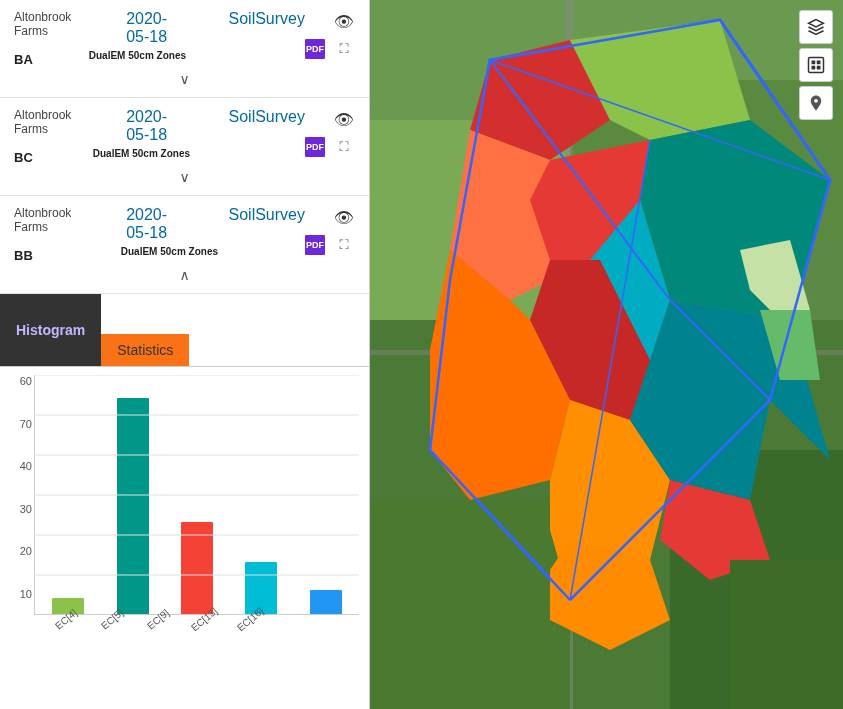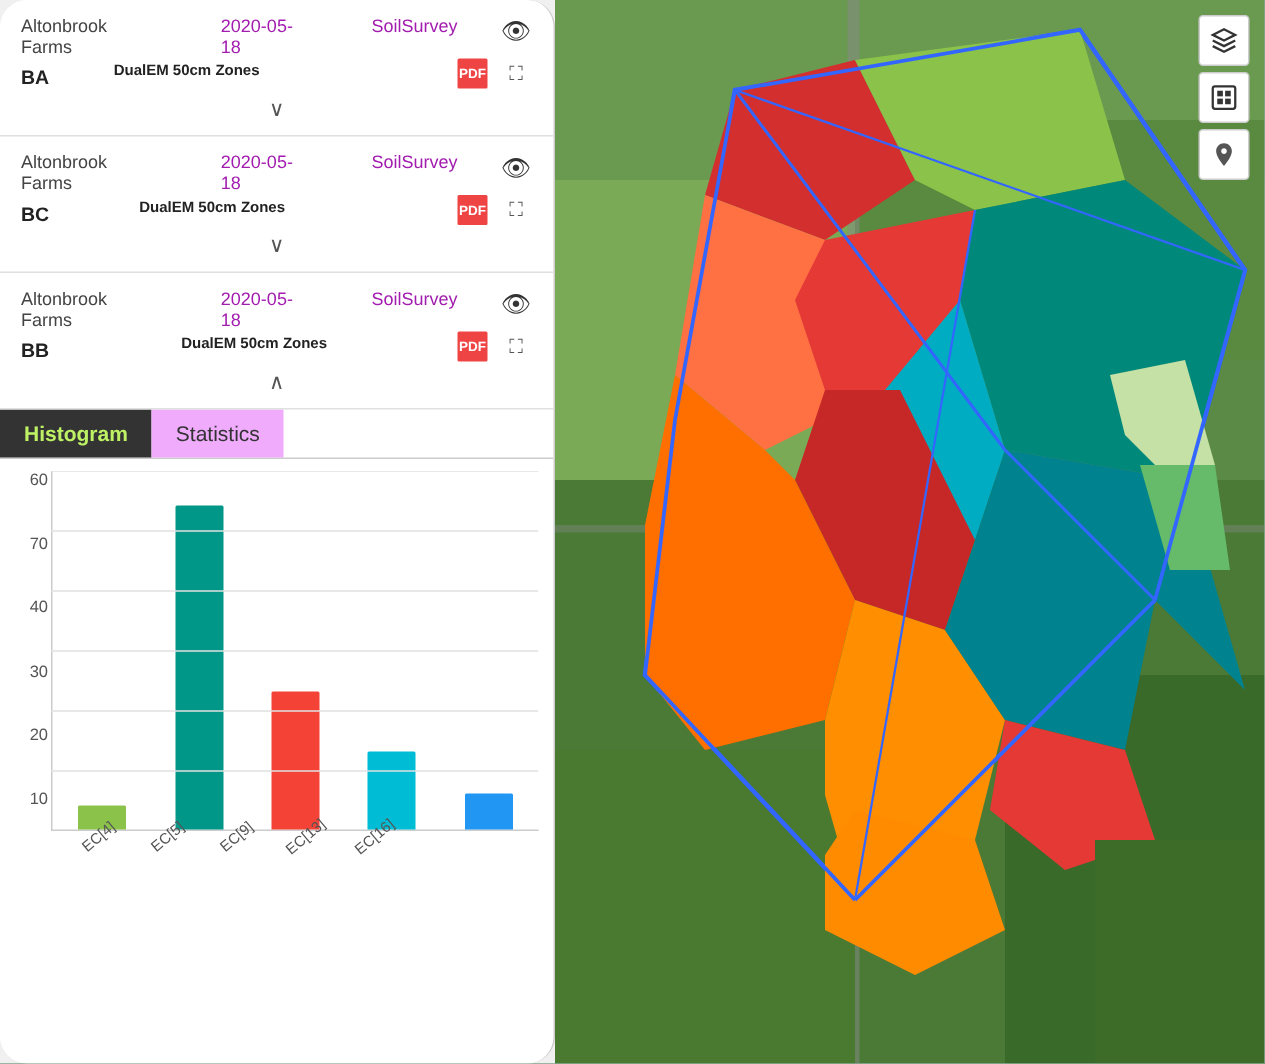--- a/index.html
+++ b/index.html
@@ -8,21 +8,20 @@
     
     #left-panel {
       width: 370px;
       min-width: 370px;
       height: 709px;
       background: #fff;
       overflow-y: auto;
       display: flex;
       flex-direction: column;
       border-right: 1px solid #ccc;
-      border-radius: 18px;
     }
 
     .survey-card {
       padding: 10px 14px 8px 14px;
       border-bottom: 1px solid #e0e0e0;
       position: relative;
     }
 
     .survey-header {
       display: flex;
@@ -35,22 +34,22 @@
       color: #555;
       flex: 1;
     }
 
     .survey-meta .farm-name {
       font-size: 12px;
       color: #444;
     }
 
     .survey-meta .date-type {
-      font-size: 12px;
-      color: #a21caf;
+      font-size: 16px;
+      color: #0369a1;
       margin-left: 32px;
     }
 
     .survey-meta .field-code {
       font-size: 13px;
       font-weight: bold;
       color: #222;
       margin-top: 2px;
     }
 
@@ -106,27 +105,28 @@
     .tab {
       padding: 8px 16px;
       font-size: 14px;
       cursor: pointer;
       border: none;
       background: none;
     }
 
     .tab.active {
       background: #333;
-      color: #bef264;
+      color: #c4b5fd;
       font-weight: bold;
     }
 
     .tab.inactive {
-      background: #f0abfc;
+      background: #f97316;
       color: #333;
+      margin-top: 40px;
     }
 
     .chart-area {
       padding: 8px 10px 0 6px;
       position: relative;
     }
 
     .y-axis-labels {
       position: absolute;
       left: 10px;
@@ -183,21 +183,21 @@
       align-items: center;
       justify-content: center;
       cursor: pointer;
       font-size: 16px;
       color: #333;
     }
 
     .pdf-icon {
       width: 20px;
       height: 20px;
-      background: #ef4444;
+      background: #6d28d9;
       color: white;
       font-size: 9px;
       font-weight: bold;
       display: flex;
       align-items: center;
       justify-content: center;
       border-radius: 1px;
     }
 
     .expand-icon {
@@ -216,21 +216,21 @@
 <div id="left-panel">
 
   <div class="survey-card">
     <div class="survey-header">
       <div class="survey-meta">
         <div class="meta-row">
           <span class="farm-name">Altonbrook Farms</span>
           <span class="date-type">2020-05-18</span>
           <span class="date-type">SoilSurvey</span>
         </div>
-        <div style="display:flex; gap:43px; margin-top:4px;">
+        <div style="display:flex; gap:56px; margin-top:4px;">
           <span class="field-code">BA</span>
           <span class="layer-name">DualEM 50cm Zones</span>
         </div>
       </div>
       <div class="survey-icons">
         <div class="icon-btn">👁</div>
         <div class="icon-row">
           <div class="pdf-icon">PDF</div>
           <div class="icon-btn expand-icon">⛶</div>
         </div>

